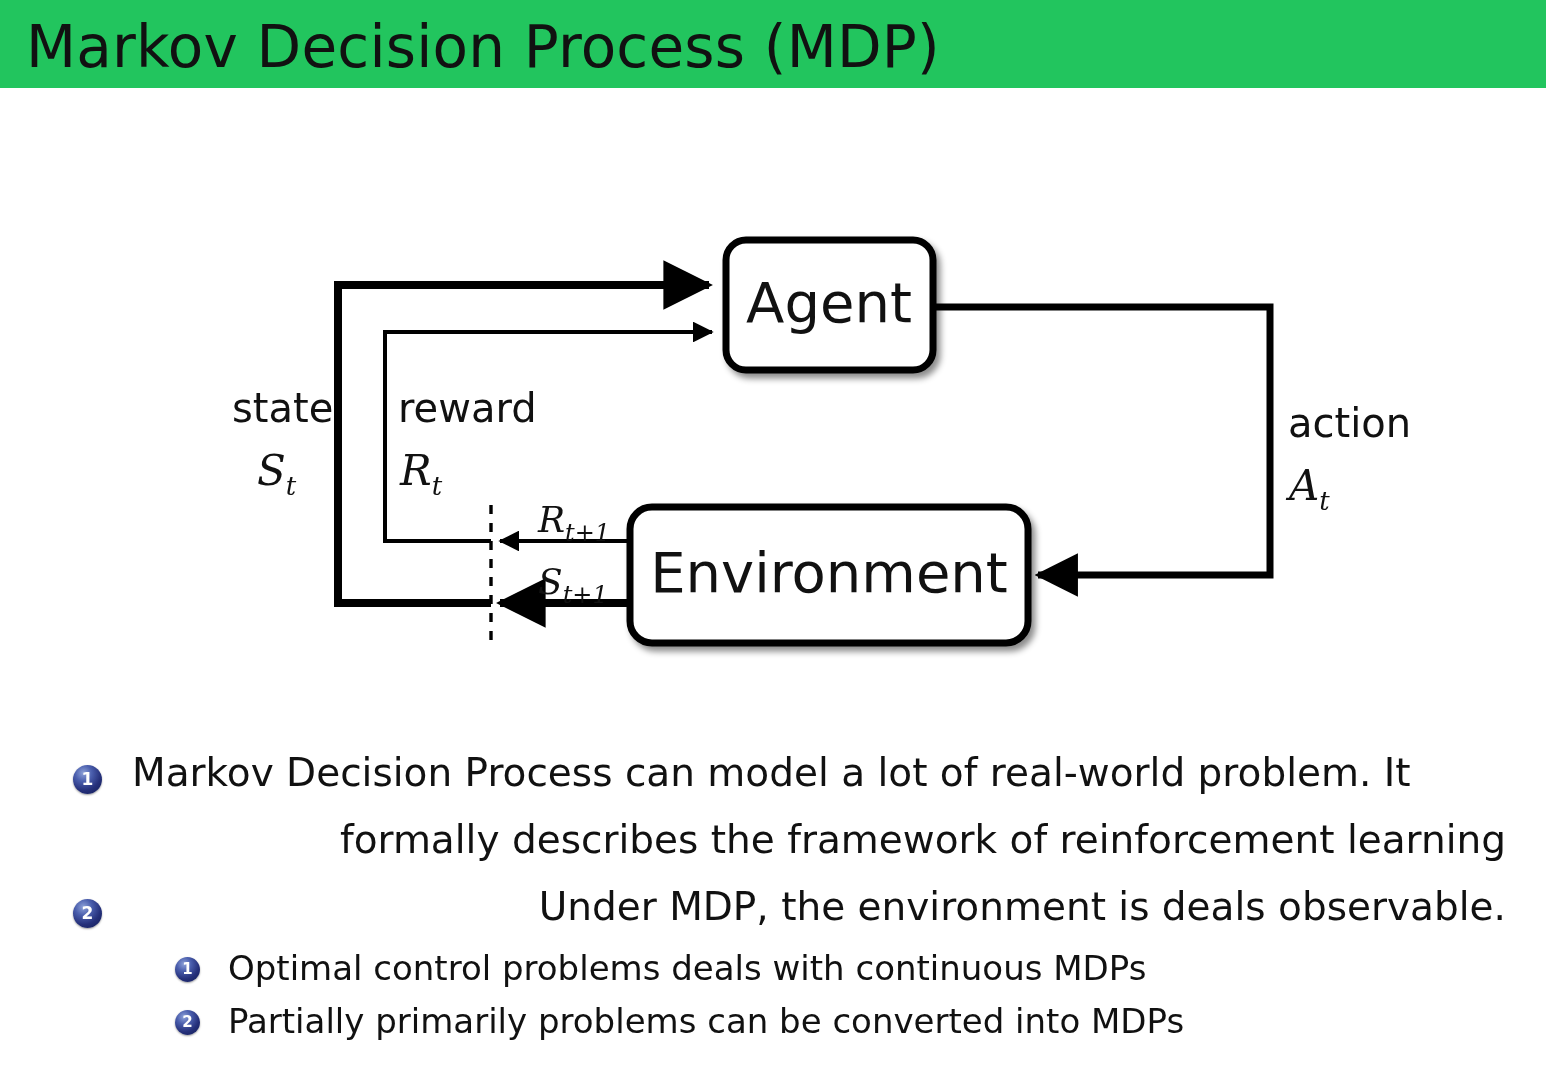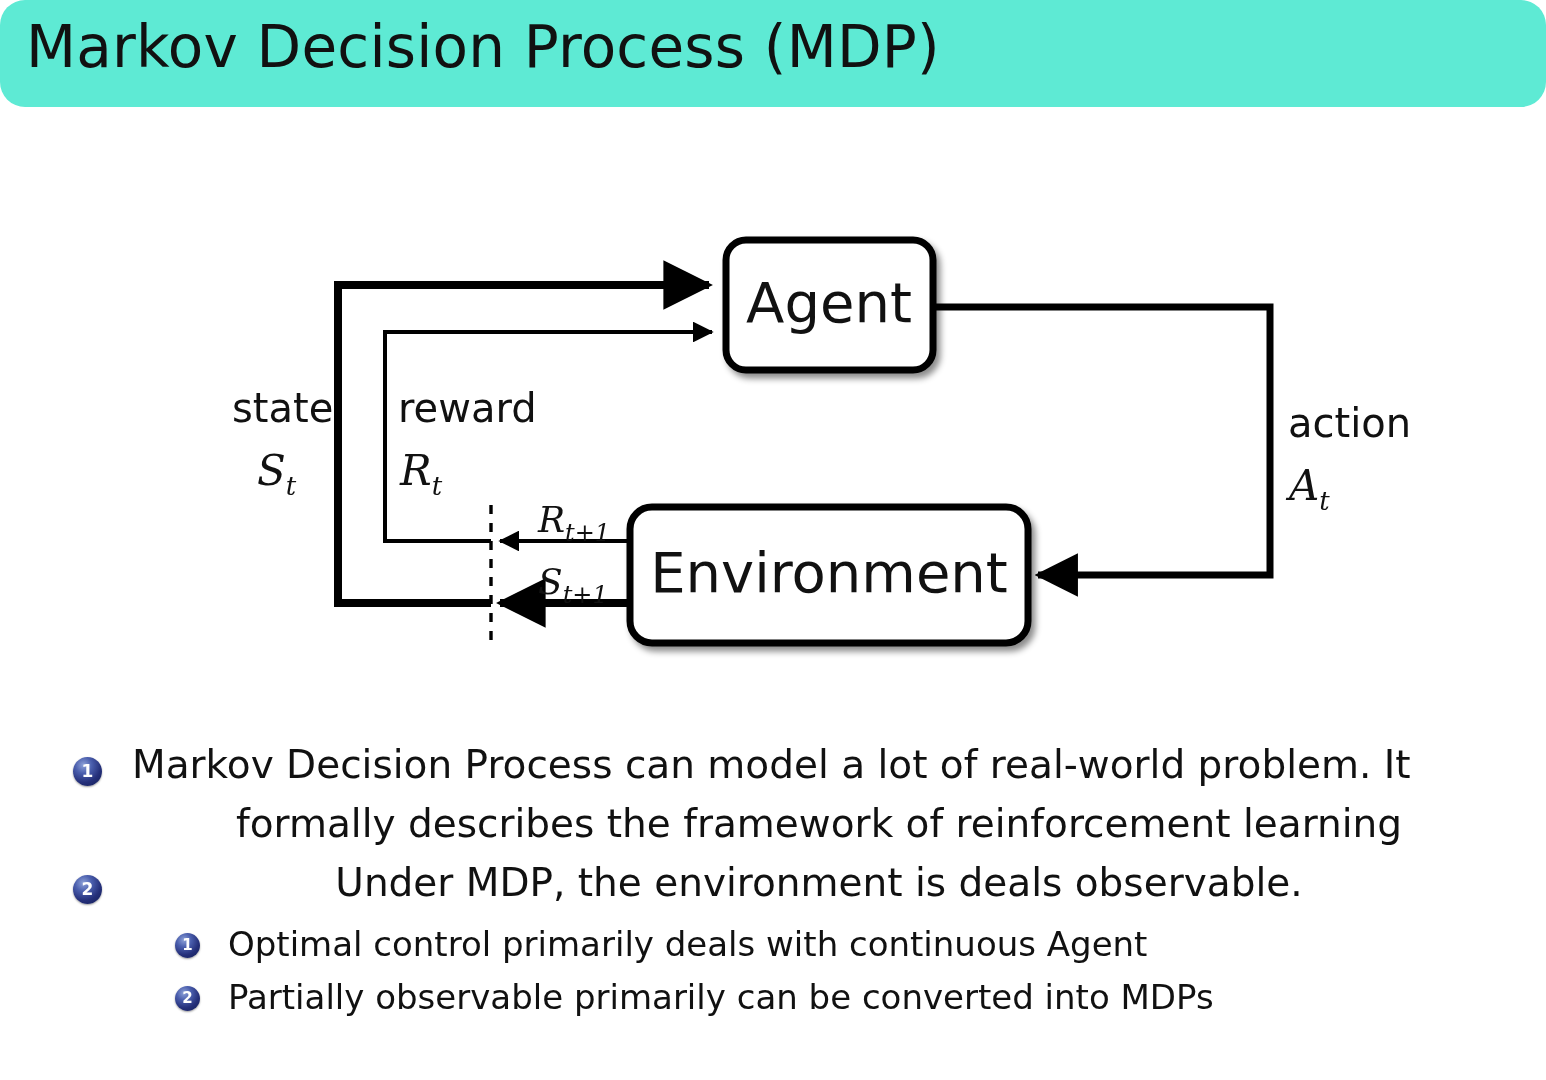--- a/index.html
+++ b/index.html
@@ -14,23 +14,22 @@
     overflow: hidden;
     font-family: "DejaVu Sans", sans-serif;
     color: #000000;
   }
 
   
   .title-band {
     position: absolute;
     left: 0; top: 0;
     width: 1546px;
-    height: 107px;
-    background: #5eead4;
-    border-radius: 25px;
+    height: 88px;
+    background: #22c55e;
   }
   .title-text {
     position: absolute;
     left: 26px;
     top: 13px;
     font-family: "DejaVu Sans", sans-serif;
     font-size: 58px;
     font-weight: 400;
     letter-spacing: 0.2px;
     color: #111111;
@@ -48,32 +47,32 @@
   .diagram svg { display: block; }
 
   
   .bullets {
     position: absolute;
     left: 0;
     top: 735px;
     width: 1546px;
   }
   .lvl1 {
-    margin: 0 0 0 0;
+    margin: 8px 0 0 0;
     padding-left: 132px;
     padding-right: 40px;
     font-size: 39px;
     line-height: 59px;
     font-family: "DejaVu Sans", sans-serif;
     font-weight: 400;
     color: #111111;
     text-align: justify;
     text-justify: inter-word;
   }
-  .lvl1-last-line { text-align: center; }
+  .lvl1-last-line { text-align: right; }
   .lvl2 {
     padding-left: 228px;
     padding-right: 40px;
     font-size: 34px;
     line-height: 53px;
     font-family: "DejaVu Sans", sans-serif;
     color: #111111;
   }
 
   .badge {
@@ -200,21 +199,21 @@
     <div class="lvl1 lvl1-last-line">formally describes the framework of reinforcement learning</div>
   </div>
 
   <div class="bullet-block">
     <div class="badge badge-1" style="top:22px;">2</div>
     <div class="lvl1 lvl1-last-line">Under MDP, the environment is deals observable.</div>
   </div>
 
   <div class="bullet-block" style="margin-top:6px;">
     <div class="badge badge-2" style="top:15px;">1</div>
-    <div class="lvl2">Optimal control primarily deals with continuous Agent</div>
+    <div class="lvl2">Optimal control problems deals with continuous MDPs</div>
   </div>
 
   <div class="bullet-block">
     <div class="badge badge-2" style="top:15px;">2</div>
-    <div class="lvl2">Partially observable primarily can be converted into MDPs</div>
+    <div class="lvl2">Partially primarily problems can be converted into MDPs</div>
   </div>
 
 </div>
 
 </body></html>

